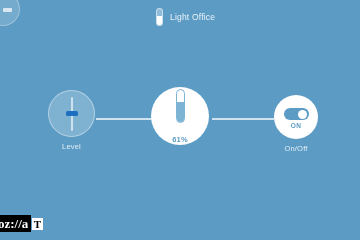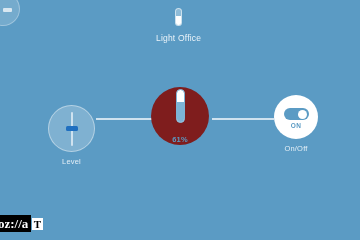--- a/index.html
+++ b/index.html
@@ -44,21 +44,20 @@
   }
 
   
   .header-item {
     position: absolute;
     left: 156px;
     top: 8px;
     display: flex;
     align-items: center;
     gap: 7px;
-    flex-direction: column;
   }
   .tube-mini {
     position: relative;
     width: 7px;
     height: 18px;
     border-radius: 3.5px;
     background: #8fbcd8;
     border: 1px solid rgba(255,255,255,0.55);
     box-sizing: border-box;
     overflow: hidden;
@@ -111,21 +110,21 @@
   }
   .node-label {
     margin-top: 5px;
     font-size: 7.5px;
     color: #e2eef6;
     letter-spacing: 0.2px;
     white-space: nowrap;
   }
 
   
-  .node-level { left: 48px; top: 105px; }
+  .node-level { left: 48px; top: 90px; }
   .node-level .node-circle {
     width: 47px;
     height: 47px;
     background: rgba(255,255,255,0.22);
     border: 1px solid rgba(255,255,255,0.42);
   }
   .vslider {
     position: relative;
     width: 20px;
     height: 34px;
@@ -147,21 +146,21 @@
     height: 5px;
     border-radius: 1.5px;
     background: #1f6fc0;
   }
 
   
   .node-dimmer { left: 151px; top: 87px; }
   .node-dimmer .node-circle {
     width: 58px;
     height: 58px;
-    background: #7f1d1d;
+    background: #ffffff;
     flex-direction: column;
     gap: 12px;
   }
   .tube-big {
     position: relative;
     width: 9px;
     height: 34px;
     border-radius: 4.5px;
     background: #ffffff;
     border: 1.5px solid #7db4d6;

